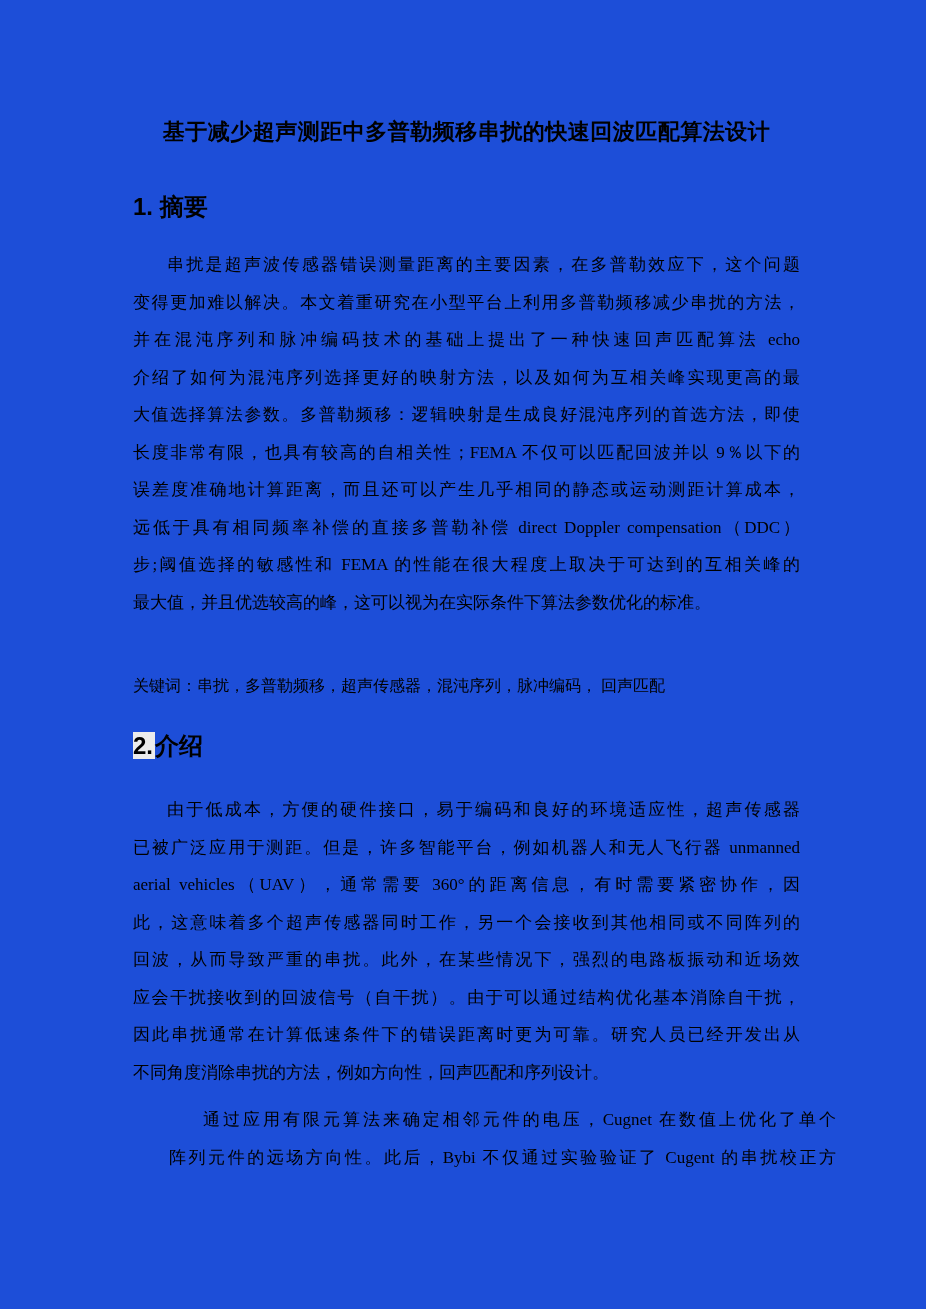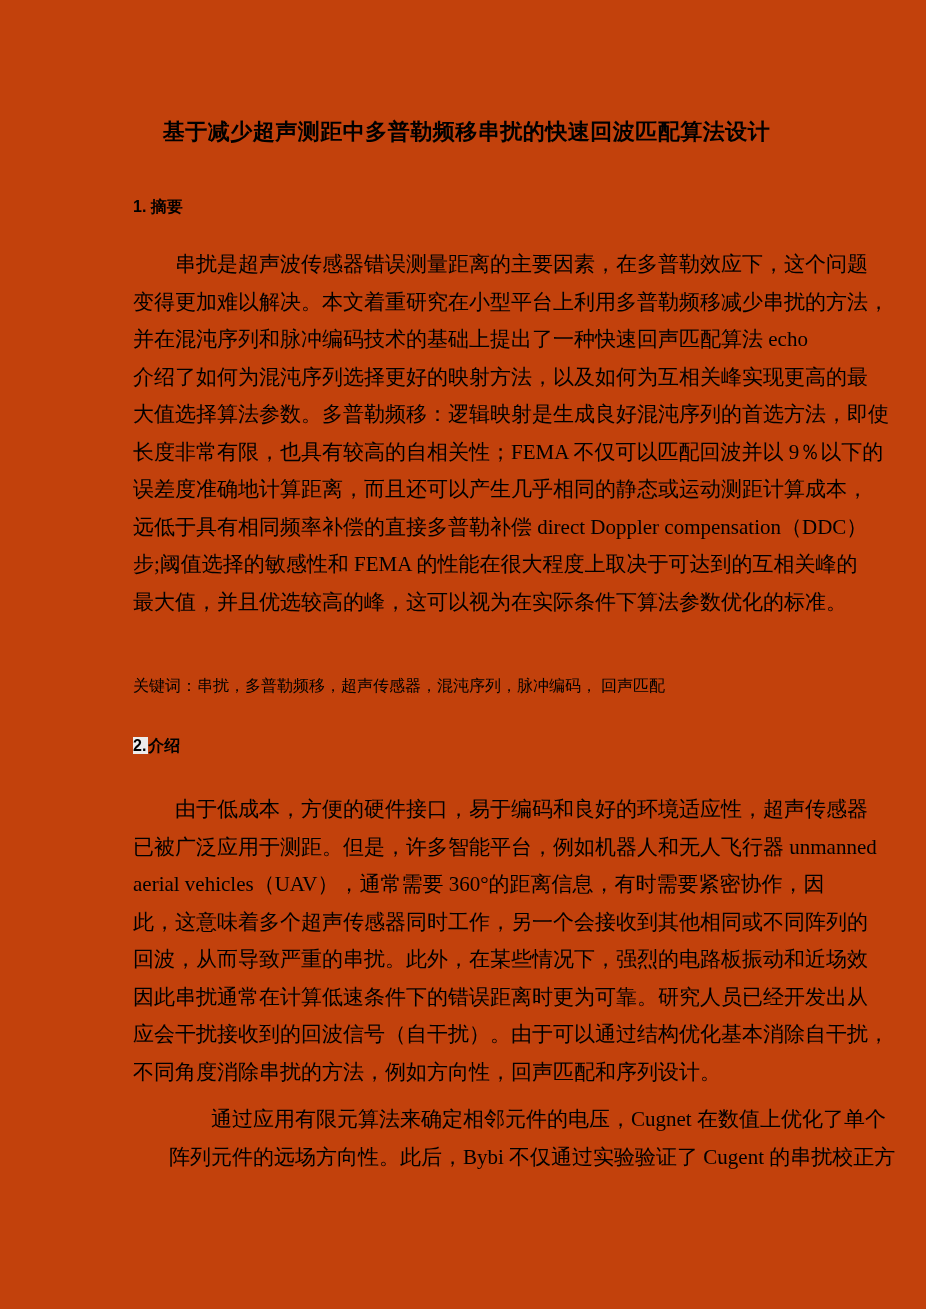--- a/index.html
+++ b/index.html
@@ -1,20 +1,20 @@
 <!DOCTYPE html>
 <html><head>
 <meta charset="utf-8">
 <style>
   html, body { margin: 0; padding: 0; background: #cfcfcf; }
   .page {
     position: relative;
     width: 926px;
     height: 1309px;
-    background: #c2410c;
+    background: #1d4ed8;
     color: #000000;
     font-family: "Liberation Serif", "DejaVu Serif", serif;
     overflow: hidden;
   }
   .doc-title {
     position: absolute;
     left: 133px;
     top: 115px;
     width: 667px;
     margin: 0;
@@ -25,40 +25,40 @@
     line-height: 34px;
     letter-spacing: 0.5px;
     white-space: nowrap;
   }
   .sec-heading {
     position: absolute;
     left: 133px;
     width: 667px;
     margin: 0;
     font-family: "Liberation Sans", "DejaVu Sans", sans-serif;
-    font-size: 16px;
+    font-size: 24px;
     font-weight: 700;
     line-height: 32px;
     white-space: nowrap;
   }
   .h1pos { top: 191px; }
   .h2pos { top: 730px; }
   .hl { background: #ececec; padding: 0 2px 0 0; }
   .para {
     position: absolute;
     left: 133px;
     width: 667px;
   }
   .abstract { top: 246px; }
   .p1 { top: 791px; }
   .p2 { top: 1101px; margin-left: 36px; }
   .line {
     height: 37.5px;
     line-height: 37.5px;
-    font-size: 21px;
+    font-size: 17px;
     white-space: nowrap;
     text-align: justify;
     text-align-last: justify;
   }
   .line.indent { text-indent: 2em; }
   .line.last { text-align: right; text-align-last: left; }
   .keywords {
     position: absolute;
     left: 133px;
     top: 667px;
@@ -96,22 +96,22 @@
   <div class="keywords">关键词：串扰，多普勒频移，超声传感器，混沌序列，脉冲编码， 回声匹配</div>
 
   <h2 class="sec-heading h2pos"><span class="hl">2.</span><span>介绍</span></h2>
 
   <div class="para p1">
     <div class="line indent">由于低成本，方便的硬件接口，易于编码和良好的环境适应性，超声传感器</div>
     <div class="line">已被广泛应用于测距。但是，许多智能平台，例如机器人和无人飞行器 unmanned</div>
     <div class="line">aerial vehicles（UAV），通常需要 360°的距离信息，有时需要紧密协作，因</div>
     <div class="line">此，这意味着多个超声传感器同时工作，另一个会接收到其他相同或不同阵列的</div>
     <div class="line">回波，从而导致严重的串扰。此外，在某些情况下，强烈的电路板振动和近场效</div>
+    <div class="line">应会干扰接收到的回波信号（自干扰）。由于可以通过结构优化基本消除自干扰，</div>
     <div class="line">因此串扰通常在计算低速条件下的错误距离时更为可靠。研究人员已经开发出从</div>
-    <div class="line">应会干扰接收到的回波信号（自干扰）。由于可以通过结构优化基本消除自干扰，</div>
     <div class="line last">不同角度消除串扰的方法，例如方向性，回声匹配和序列设计。</div>
   </div>
 
   <div class="para p2">
     <div class="line indent">通过应用有限元算法来确定相邻元件的电压，Cugnet 在数值上优化了单个</div>
     <div class="line">阵列元件的远场方向性。此后，Bybi 不仅通过实验验证了 Cugent 的串扰校正方</div>
   </div>
 
 </div>
 

